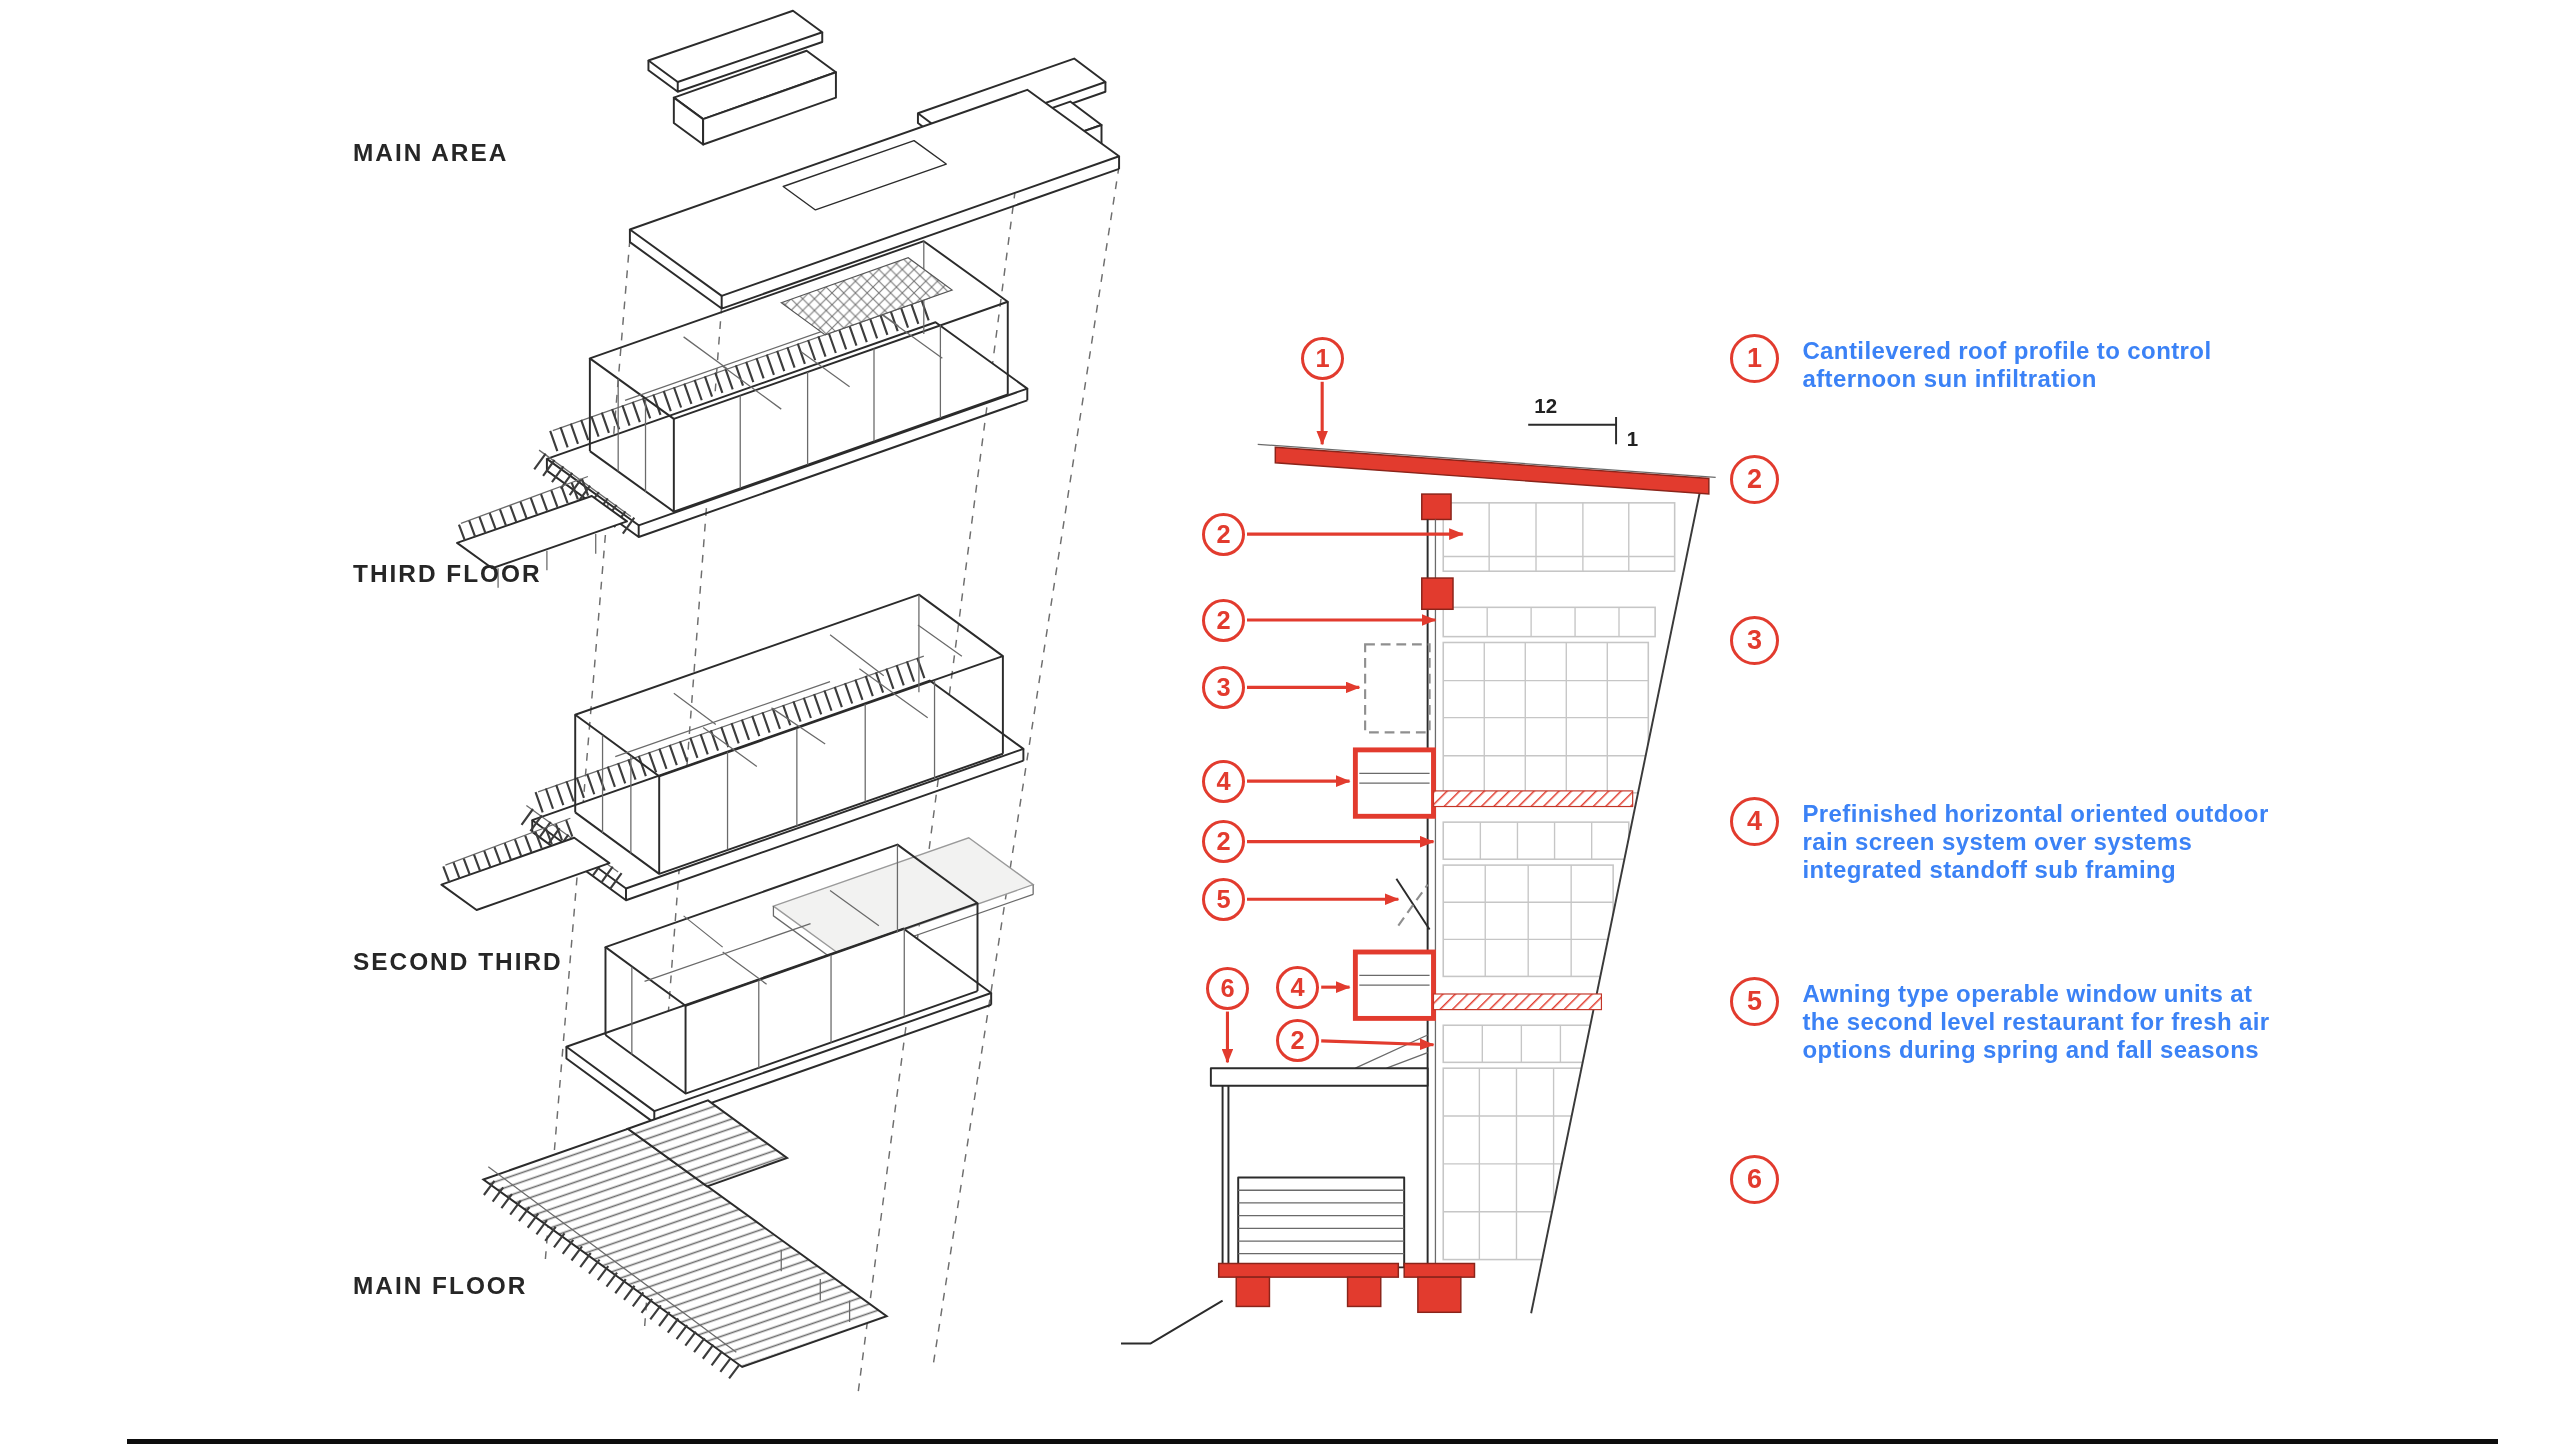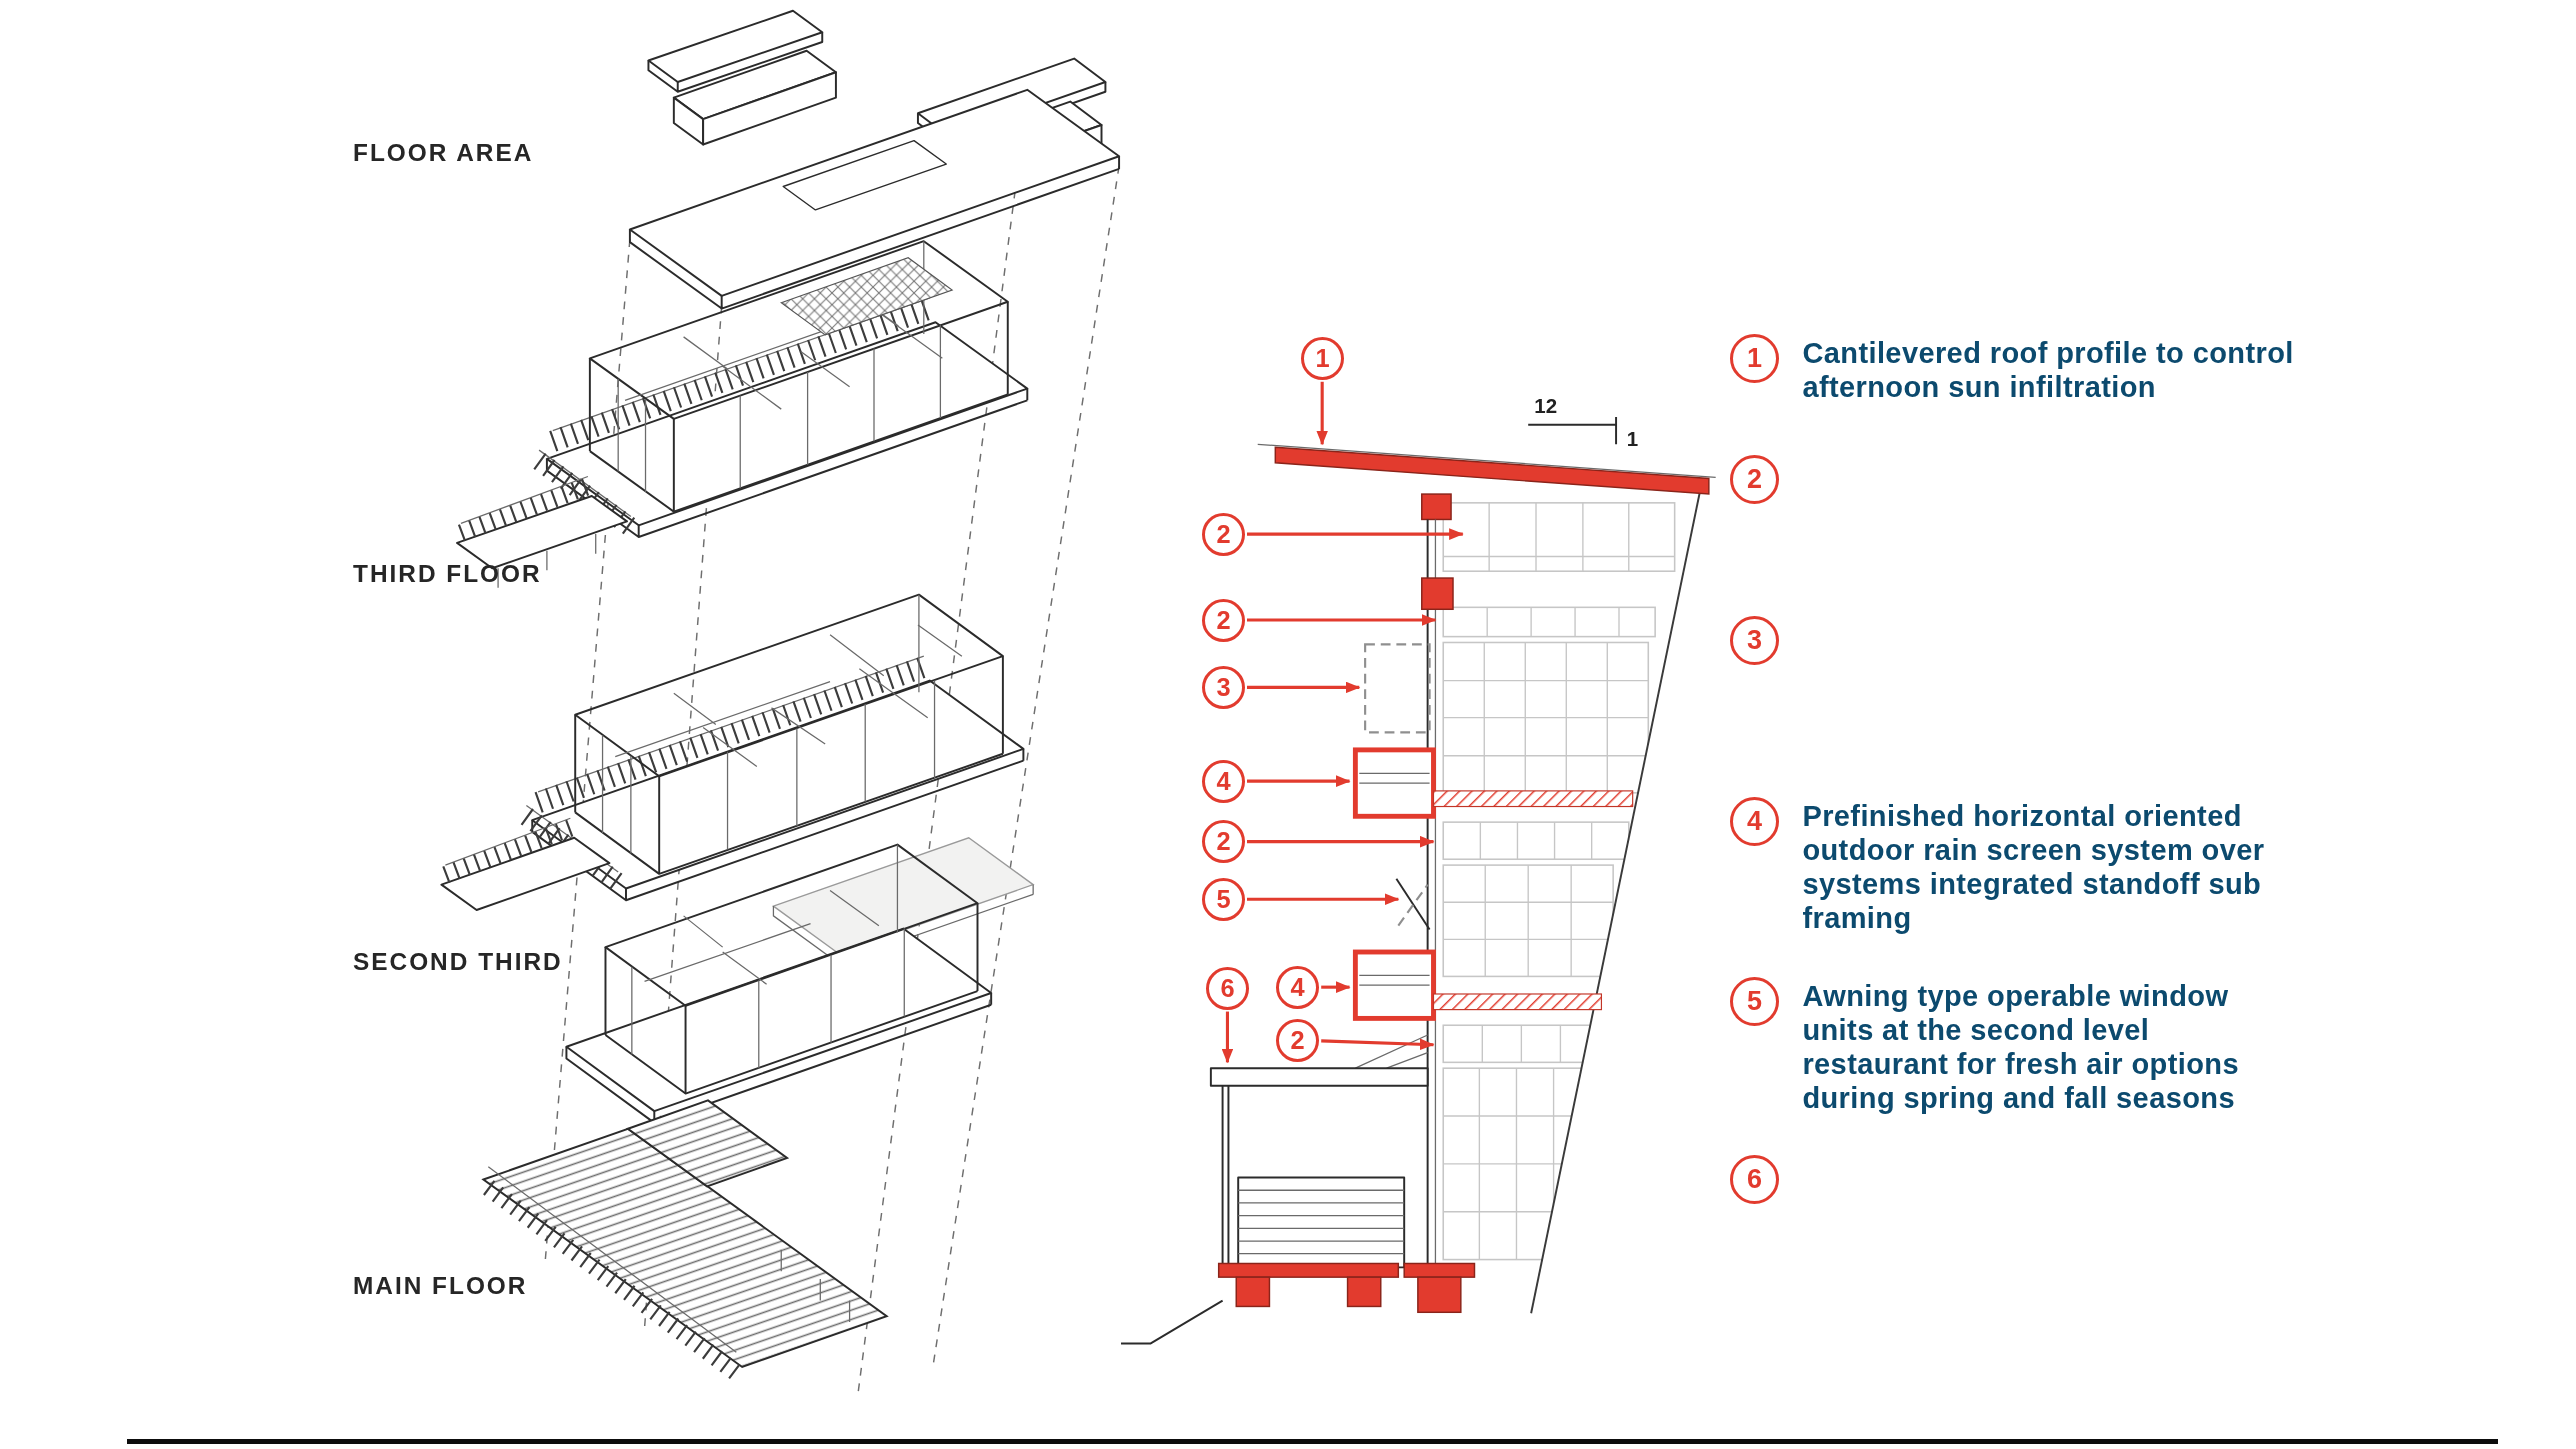--- a/index.html
+++ b/index.html
@@ -42,21 +42,21 @@
     color:var(--accent);font-weight:bold;font-size:25.4px;
     display:flex;align-items:center;justify-content:center;
   }
   .legend-item{position:absolute;display:flex;gap:23.4px;align-items:flex-start}
   .legend-badge{
     width:49px;height:49px;box-sizing:border-box;flex:0 0 auto;
     border:3.9px solid var(--accent);border-radius:50%;background:#fff;
     color:var(--accent);font-weight:bold;font-size:27px;
     display:flex;align-items:center;justify-content:center;
   }
-  .legend-text{width:493px;font-weight:bold;font-size:29px;line-height:1.17;letter-spacing:0.4px;color:#0c4a6e;padding-top:2.9px}
+  .legend-text{width:493px;font-weight:bold;font-size:24px;line-height:1.17;letter-spacing:0.4px;color:#3b82f6;padding-top:2.9px}
   .bottom-rule{position:absolute;left:127px;top:1439px;width:2371px;height:4.9px;background:#0d0d0d}
 </style>
 </head>
 <body>
 
 <div class="page" style="--accent: #E23B2E; --ink: #1D1D1B; --grid-gray: #C6C6C6;">
 
   <svg class="art" viewBox="0 0 2638 1484">
     <defs>
       <marker id="arrowhead" markerUnits="userSpaceOnUse" markerWidth="16" markerHeight="12" refX="14" refY="6" orient="auto">
@@ -255,21 +255,21 @@
       <path class="arr" marker-end="url(#arrowhead)" d="M1277 704 H1392"></path>
       <path class="arr" marker-end="url(#arrowhead)" d="M1277 800 H1382"></path>
       <path class="arr" marker-end="url(#arrowhead)" d="M1277 862 H1468"></path>
       <path class="arr" marker-end="url(#arrowhead)" d="M1277 921 H1432"></path>
       <path class="arr" marker-end="url(#arrowhead)" d="M1257 1036 V1088"></path>
       <path class="arr" marker-end="url(#arrowhead)" d="M1353 1011 H1382"></path>
       <path class="arr" marker-end="url(#arrowhead)" d="M1353 1066 L1468 1070"></path>
     </g>
   </svg>
 
-  <div class="floor-label" style="left:353px;top:139px">FLOOR AREA</div>
+  <div class="floor-label" style="left:353px;top:139px">MAIN AREA</div>
   <div class="floor-label" style="left:353px;top:560px">THIRD FLOOR</div>
   <div class="floor-label" style="left:353px;top:948px">SECOND THIRD</div>
   <div class="floor-label" style="left:353px;top:1272px">MAIN FLOOR</div>
 
   <div class="callout" style="left:1301px;top:337px">1</div>
   <div class="callout" style="left:1202px;top:513px">2</div>
   <div class="callout" style="left:1202px;top:599px">2</div>
   <div class="callout" style="left:1202px;top:666px">3</div>
   <div class="callout" style="left:1202px;top:760px">4</div>
   <div class="callout" style="left:1202px;top:820px">2</div>

